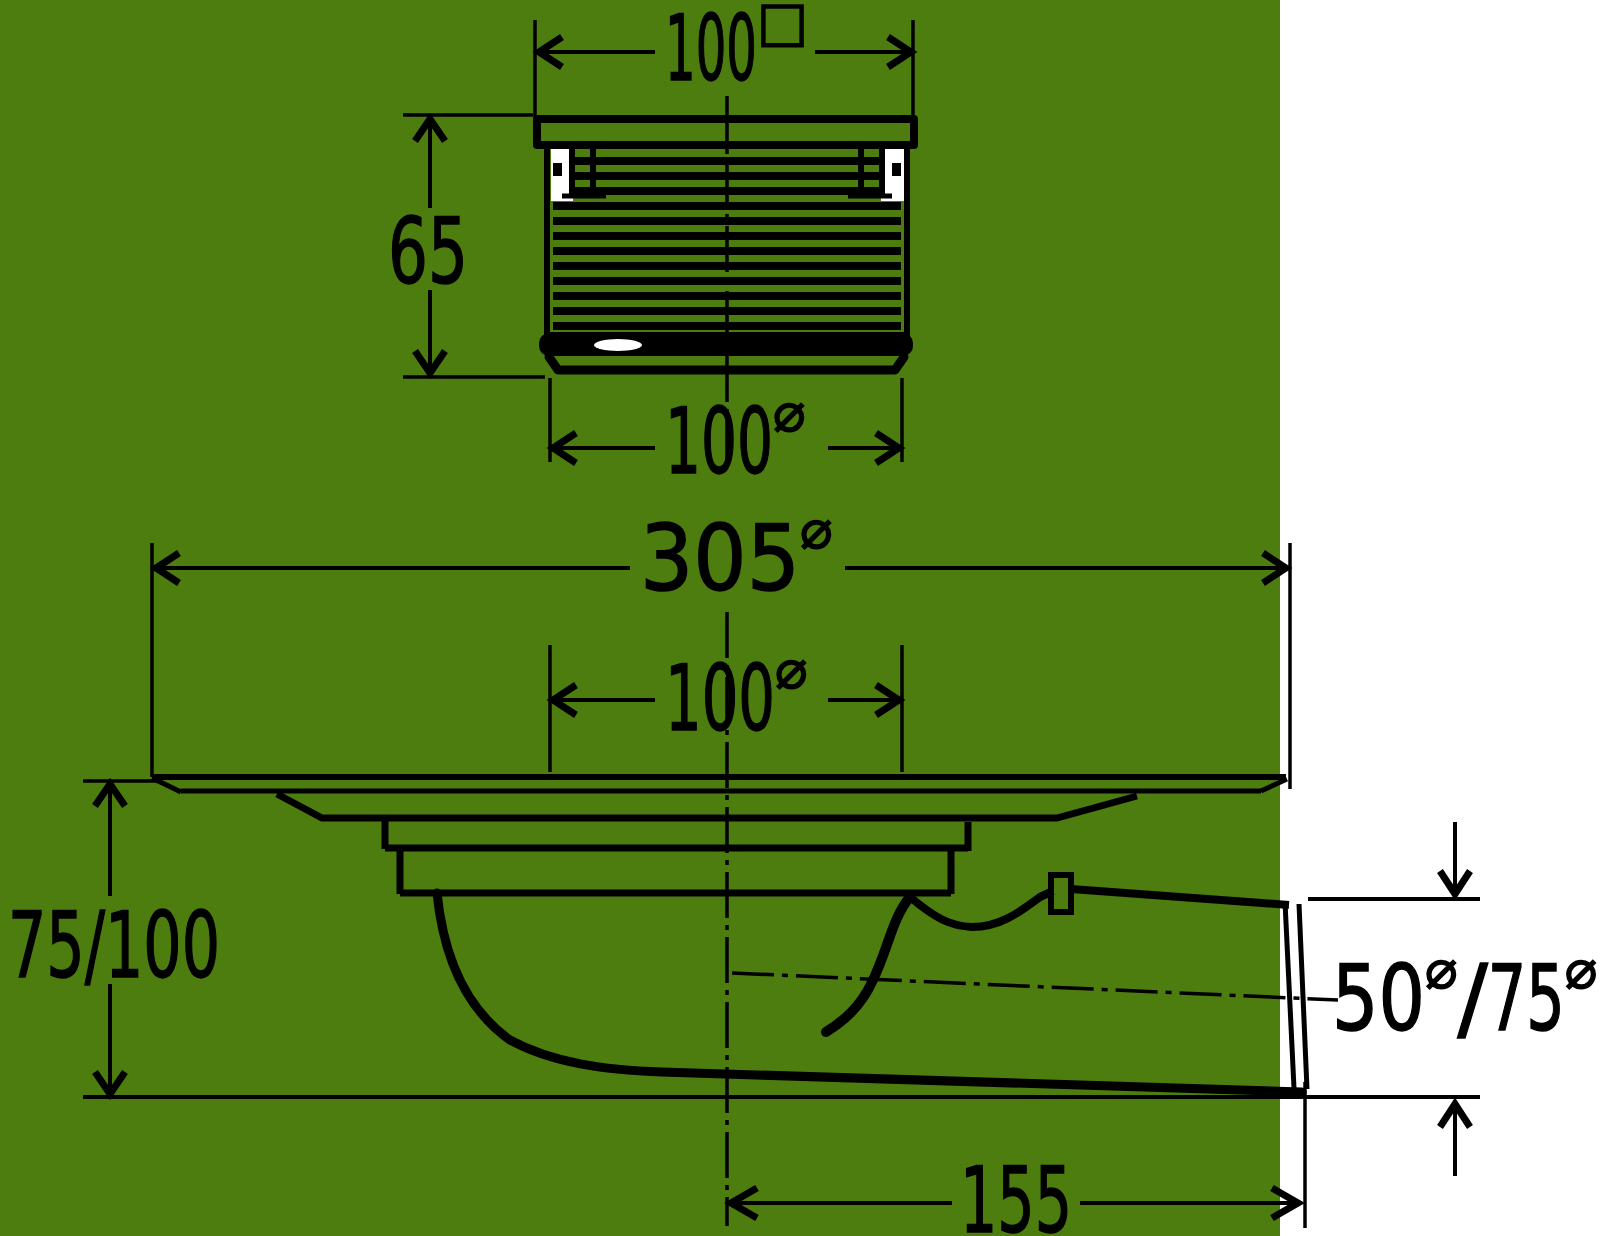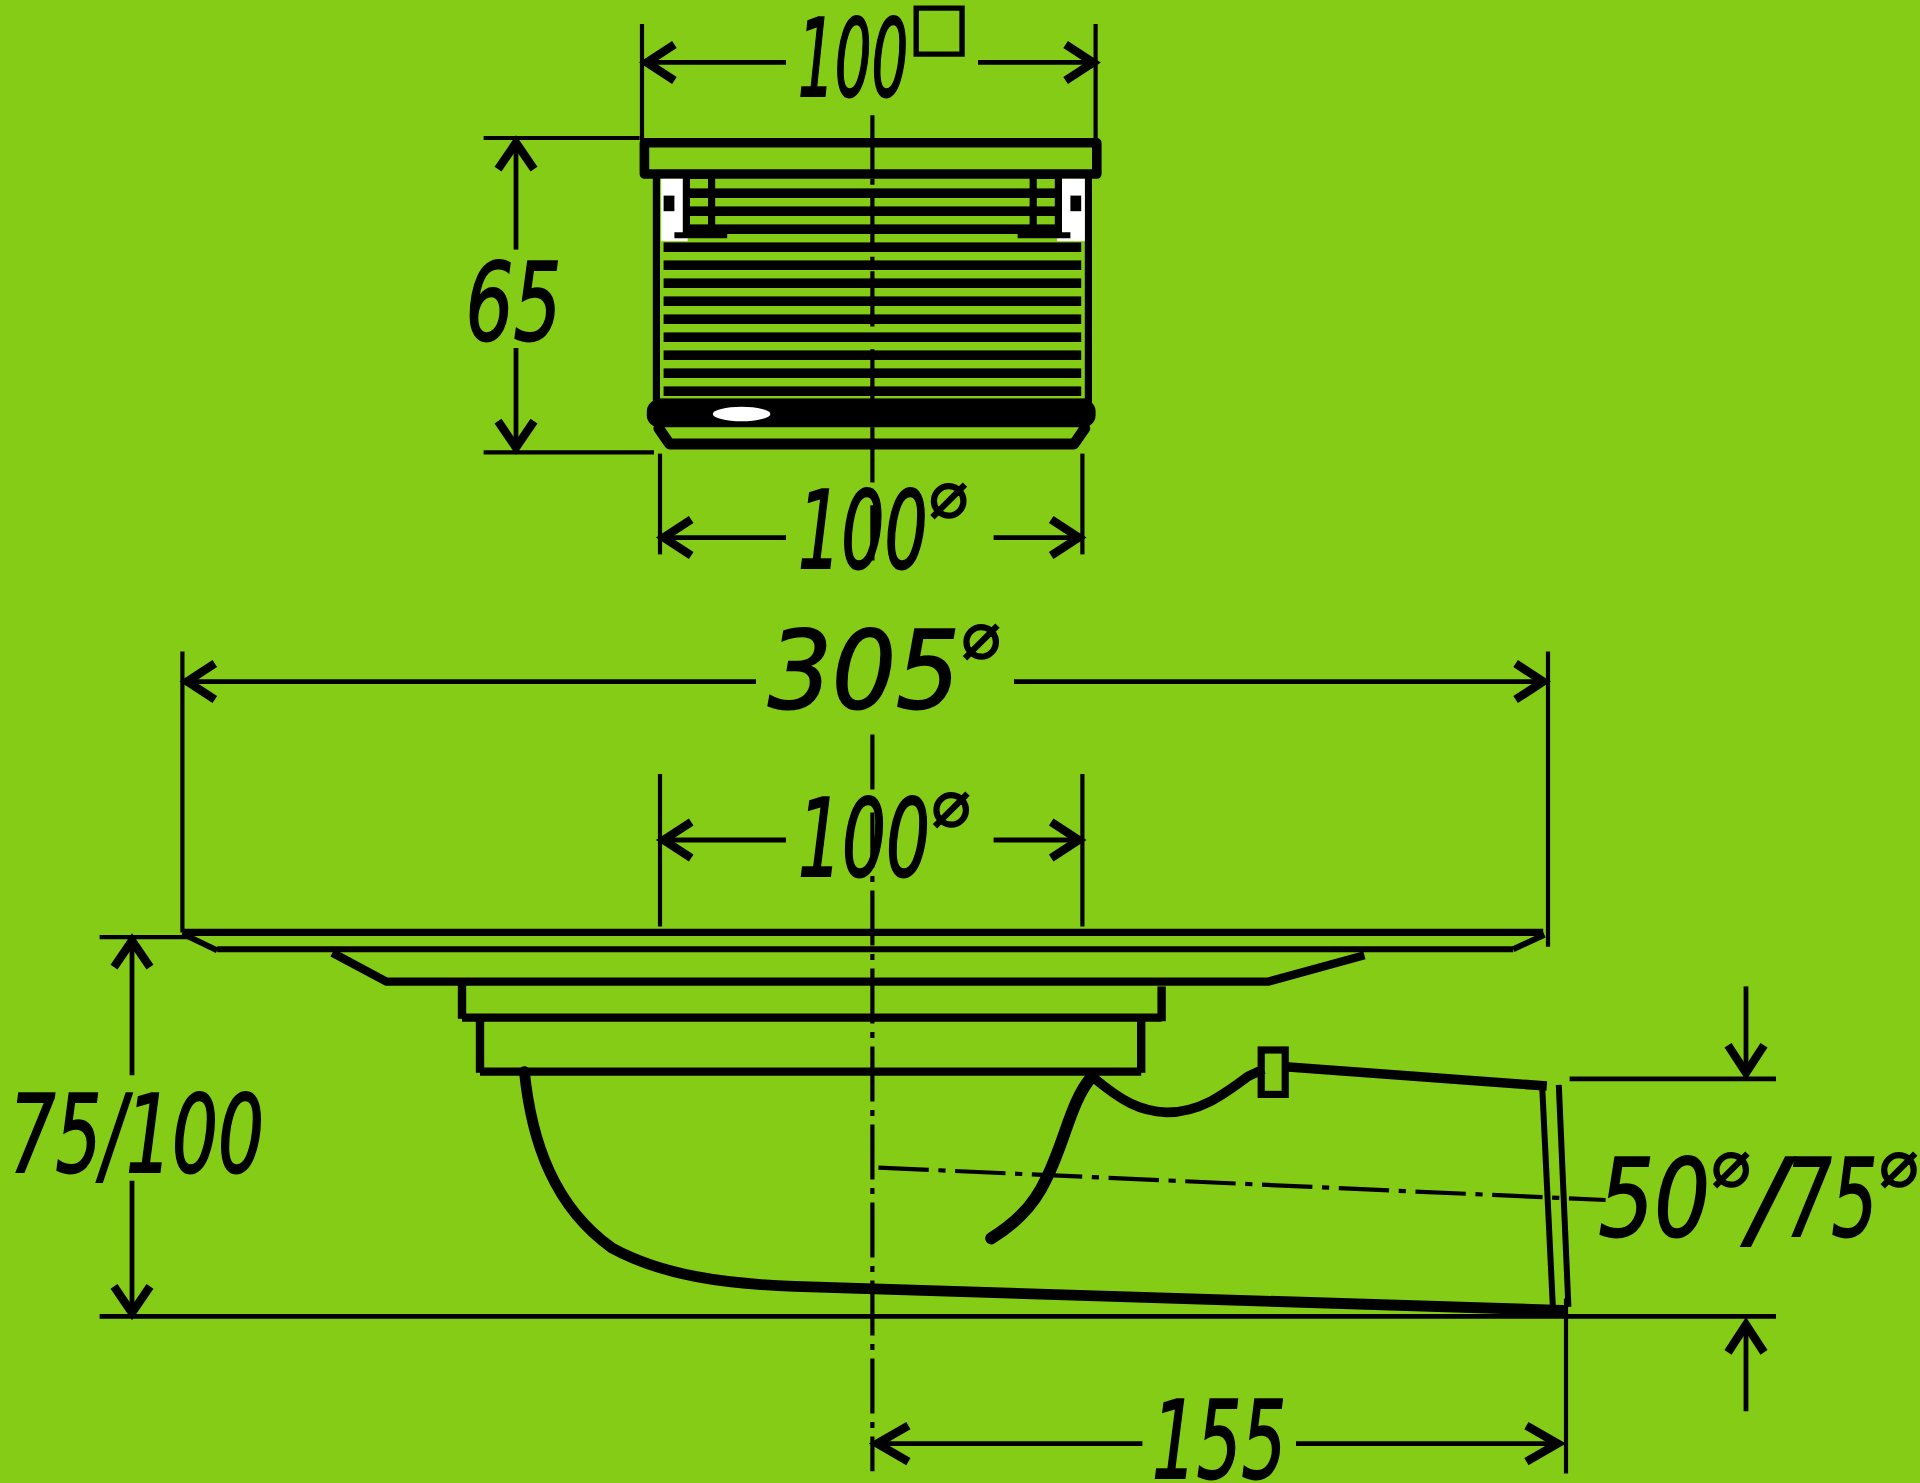--- a/index.html
+++ b/index.html
@@ -1,16 +1,16 @@
 <!DOCTYPE html>
 <html><head>
 <meta charset="utf-8">
 <style>
   html,body{margin:0;padding:0;background:#ffffff;}
-  .canvas-wrap{width:1600px;height:1236px;background:#84cc16;position:relative;font-style:italic;}
+  .canvas-wrap{width:1280px;height:1236px;background:#4d7c0f;position:relative;}
   svg{display:block;}
   .ln{stroke:#000;fill:none;stroke-linecap:butt;}
   .thin{stroke-width:3.5;}
   .dim{stroke-width:4;}
   .out5{stroke-width:5;}
   .out6{stroke-width:6;}
   .out7{stroke-width:7;}
   .out8{stroke-width:8;stroke-linejoin:round;}
   .out9{stroke-width:9;stroke-linejoin:round;stroke-linecap:round;}
   .out10{stroke-width:10;stroke-linecap:round;}

